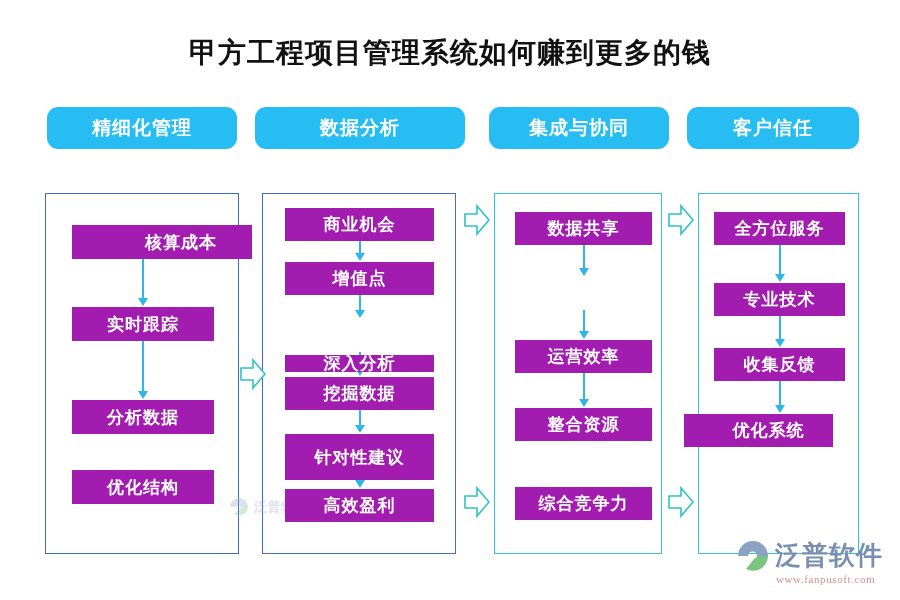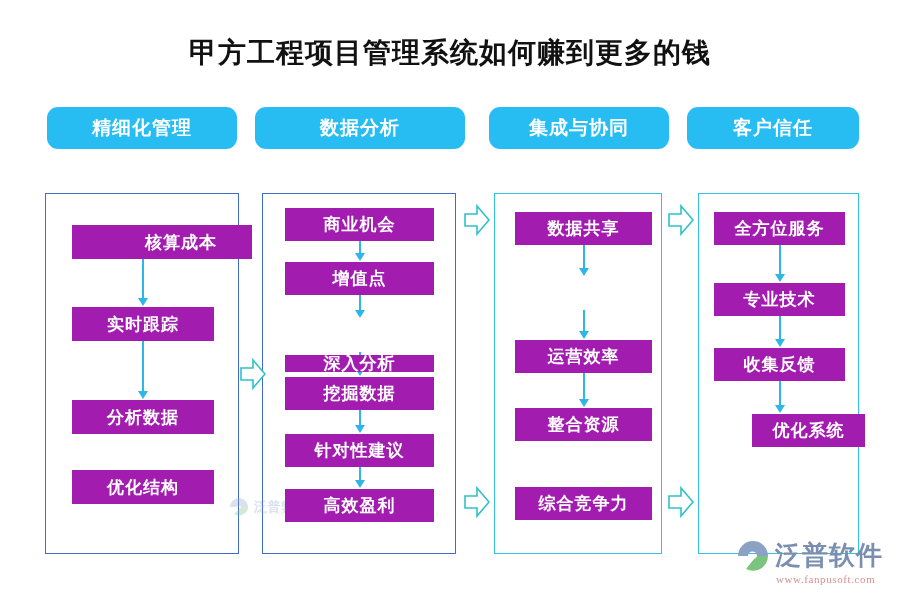--- a/index.html
+++ b/index.html
@@ -192,40 +192,40 @@
   <div class="step" style="left:72px;top:307px;width:142px;height:34px;">实时跟踪</div>
   <div class="step" style="left:72px;top:400px;width:142px;height:34px;">分析数据</div>
   <div class="step" style="left:72px;top:470px;width:142px;height:34px;">优化结构</div>
   <div class="v-arrow" style="left:142px;top:259px;height:40px;"></div>
   <div class="v-arrow" style="left:142px;top:341px;height:51px;"></div>
 
   <div class="step" style="left:285px;top:208px;width:149px;height:33px;">商业机会</div>
   <div class="step" style="left:285px;top:262px;width:149px;height:33px;">增值点</div>
   <div class="step" style="left:285px;top:319px;width:149px;height:17px;margin-top:36px;">深入分析</div>
   <div class="step" style="left:285px;top:377px;width:149px;height:33px;">挖掘数据</div>
-  <div class="step" style="left:285px;top:434px;width:149px;height:33px;">针对性建议</div>
+  <div class="step" style="left:285px;top:434px;width:149px;height:46px;">针对性建议</div>
   <div class="step" style="left:285px;top:489px;width:149px;height:33px;text-align:center;">高效盈利</div>
   <div class="v-arrow" style="left:359px;top:241px;height:13px;"></div>
   <div class="v-arrow" style="left:359px;top:295px;height:16px;"></div>
   <div class="v-arrow" style="left:359px;top:352px;height:17px;"></div>
   <div class="v-arrow" style="left:359px;top:410px;height:16px;"></div>
   <div class="v-arrow" style="left:359px;top:467px;height:14px;"></div>
 
   <div class="step" style="left:515px;top:212px;width:137px;height:33px;">数据共享</div>
   <div class="step" style="left:515px;top:340px;width:137px;height:33px;">运营效率</div>
   <div class="step" style="left:515px;top:408px;width:137px;height:33px;">整合资源</div>
   <div class="step" style="left:515px;top:487px;width:137px;height:33px;">综合竞争力</div>
   <div class="v-arrow" style="left:583px;top:245px;height:24px;"></div>
   <div class="v-arrow" style="left:583px;top:310px;height:22px;"></div>
   <div class="v-arrow" style="left:583px;top:373px;height:27px;"></div>
 
   <div class="step" style="left:714px;top:212px;width:131px;height:33px;">全方位服务</div>
   <div class="step" style="left:714px;top:283px;width:131px;height:33px;">专业技术</div>
   <div class="step" style="left:714px;top:348px;width:131px;height:33px;">收集反馈</div>
-  <div class="step" style="left:752px;top:414px;width:113px;height:33px;">优化系统</div>
+  <div class="step" style="left:684px;top:414px;width:129px;height:33px;padding-left:20px;">优化系统</div>
   <div class="v-arrow" style="left:779px;top:245px;height:30px;"></div>
   <div class="v-arrow" style="left:779px;top:316px;height:24px;"></div>
   <div class="v-arrow" style="left:779px;top:381px;height:25px;"></div>
 
   <div class="h-arrow" style="left:240px;top:357px;">
     <svg width="26" height="34" viewBox="0 0 26 34">
       <polygon points="1,11 13,11 13,3 25,17 13,31 13,23 1,23" fill="#ffffff" stroke="#2fc2c9" stroke-width="1.6"></polygon>
     </svg>
   </div>
   <div class="h-arrow" style="left:464px;top:203px;">

